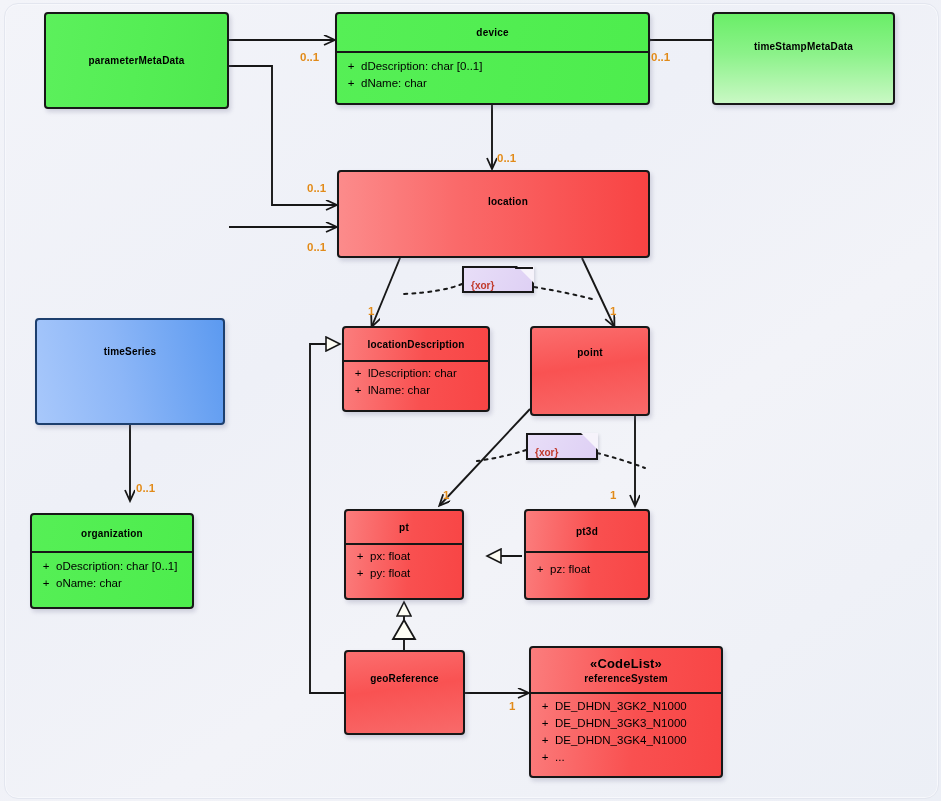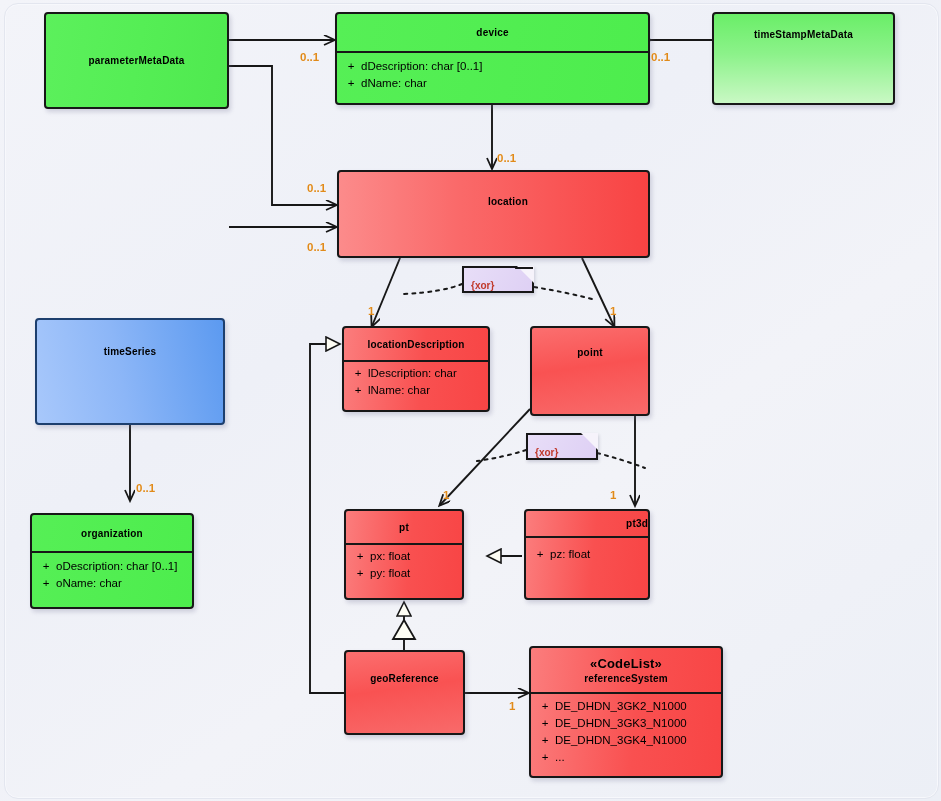--- a/index.html
+++ b/index.html
@@ -198,21 +198,21 @@
         <span>dDescription: char [0..1]</span>
       </div>
       <div class="row">
         <span class="vis">+</span>
         <span>dName: char</span>
       </div>
     </div>
   </div>
 
   <div class="node green-grad" style="left:712px; top:12px; width:183px; height:93px;">
-    <div class="hdr" style="height:40px;">
+    <div class="hdr" style="height:40px;justify-content:flex-end;">
       <span class="cname">timeStampMetaData</span>
     </div>
   </div>
 
 
   <div class="node red-grad" style="left:337px; top:170px; width:313px; height:88px;">
     <div class="hdr" style="height:58px;padding-left:29px;">
       <span class="cname">location</span>
     </div>
   </div>
@@ -271,21 +271,21 @@
         <span>px: float</span>
       </div>
       <div class="row">
         <span class="vis">+</span>
         <span>py: float</span>
       </div>
     </div>
   </div>
 
   <div class="node red-flat" style="left:524px; top:509px; width:126px; height:91px;">
-    <div class="hdr" style="height:25px;align-items:flex-end;">
+    <div class="hdr" style="height:40px;">
       <span class="cname">pt3d</span>
     </div>
     <div class="attrs" style="padding-top:8px;">
       <div class="row">
         <span class="vis">+</span>
         <span>pz: float</span>
       </div>
     </div>
   </div>
 

